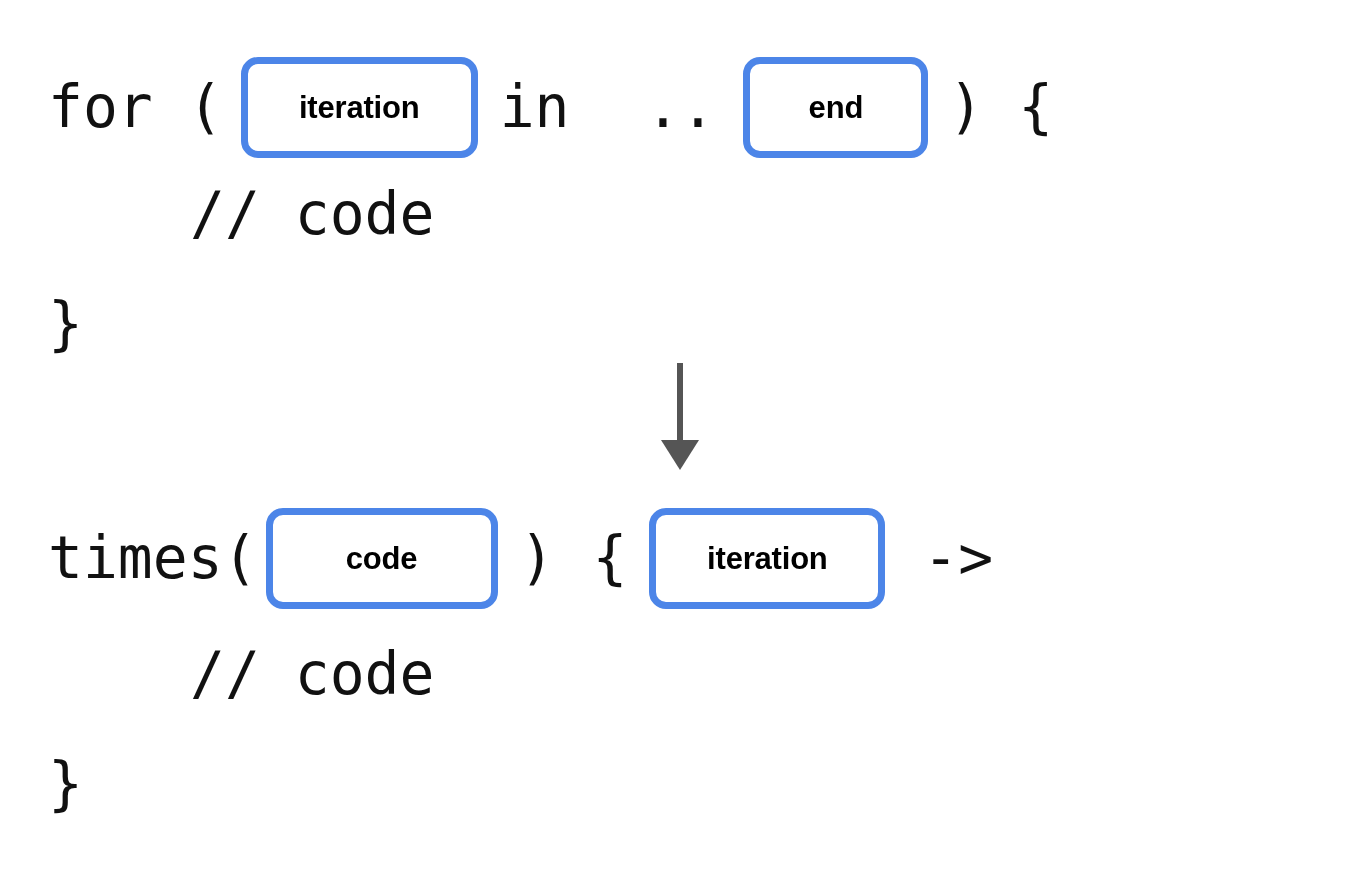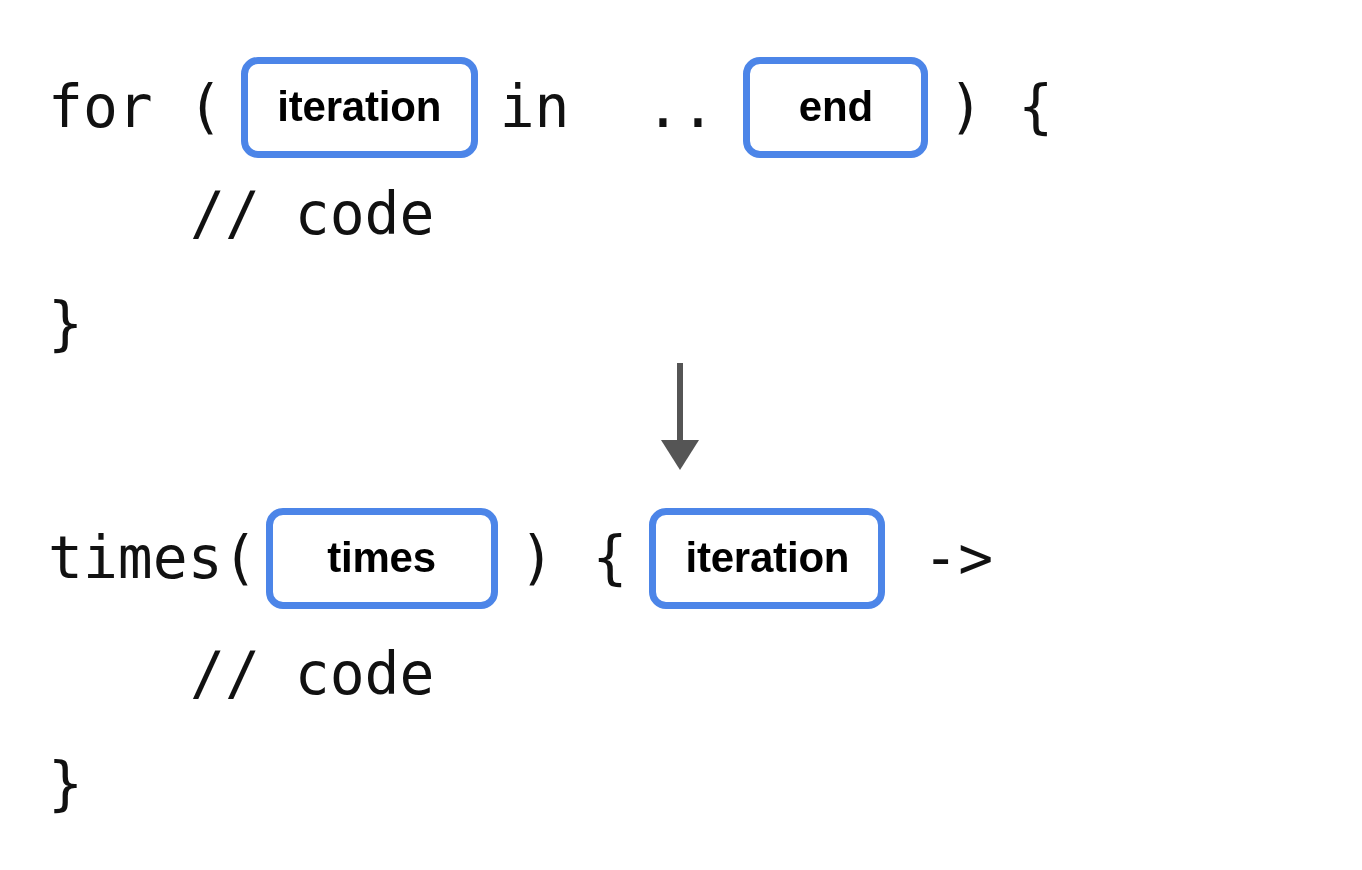--- a/index.html
+++ b/index.html
@@ -58,21 +58,21 @@
     box-sizing: border-box;
     background: #ffffff;
     border-style: solid;
     border-width: 7px;
     border-color: #4c85e8;
     border-radius: 17px;
     height: 101px;
     color: #000000;
     font-family: "Liberation Sans", sans-serif;
     font-weight: bold;
-    font-size: 42px;
+    font-size: 31px;
     letter-spacing: -0.2px;
     line-height: 1;
     white-space: nowrap;
   }
 
   .pill-iteration-a { width: 237px; }
   .pill-start       { width: 211px; }
   .pill-end         { width: 185px; }
   .pill-times       { width: 232px; }
   .pill-iteration-b { width: 236px; }
@@ -144,21 +144,21 @@
       <polygon points="32,118 13,88 51,88" fill="#555555"></polygon>
     </svg>
   </div>
 
   <div class="code-line row-signature" style="left:48px; top:503px;">
 
     <span class="code-tok">times(</span>
 
     <span class="code-tok sp" style="width:8px;"></span>
 
-    <span class="pill pill-times">times</span>
+    <span class="pill pill-times">code</span>
 
     <span class="code-tok sp" style="width:22px;"></span>
 
     <span class="code-tok">)</span>
 
     <span class="code-tok sp" style="width:38px;"></span>
 
     <span class="code-tok">{</span>
 
     <span class="code-tok sp" style="width:22px;"></span>

